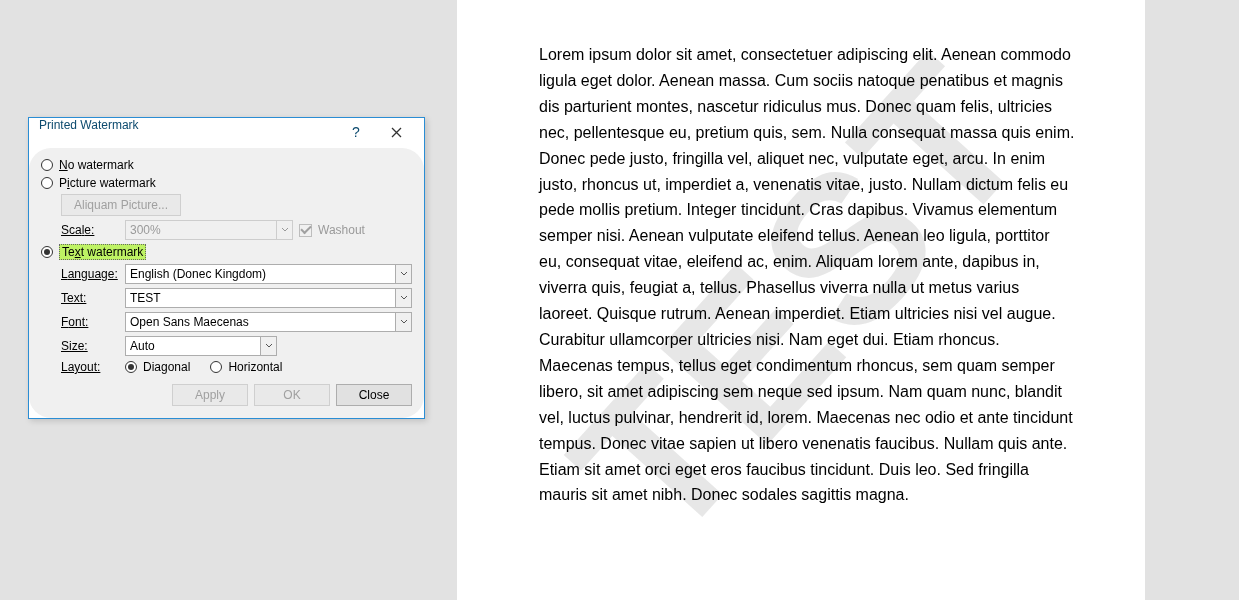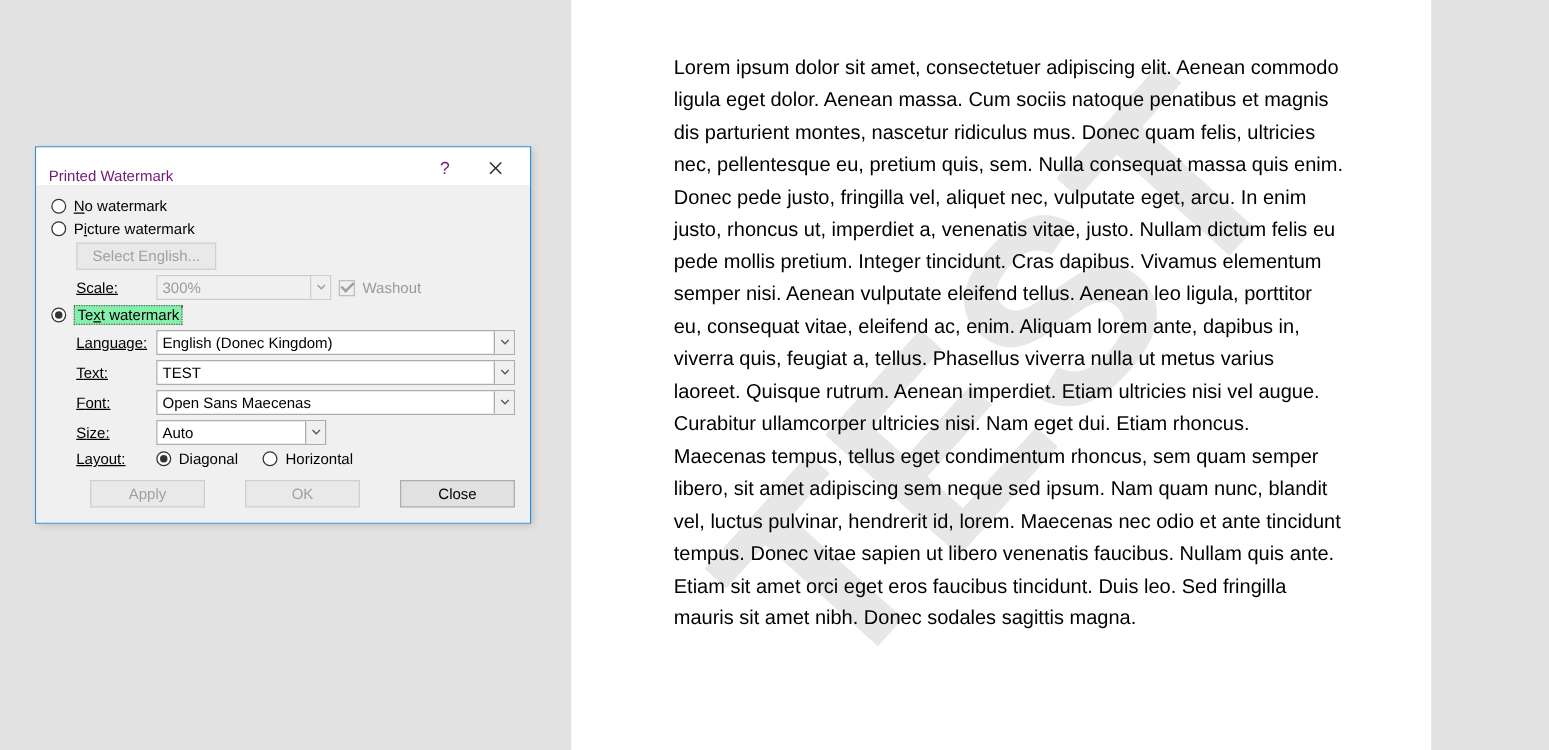--- a/index.html
+++ b/index.html
@@ -50,41 +50,42 @@
     position: absolute;
     left: 28px;
     top: 117px;
     width: 397px;
     background: #fff;
     border: 1px solid #2a8dd4;
     box-shadow: 2px 2px 6px rgba(0,0,0,0.15);
   }
   .titlebar {
     display: flex;
-    align-items: flex-end;
+    align-items: flex-start;
     height: 30px;
     padding: 0 8px 0 10px;
     background: #fff;
-    color: #701a75;
+    color: #0c4a6e;
     font-size: 12px;
   }
   .titlebar .title { flex: 1; }
   .titlebar .help, .titlebar .close {
     width: 40px;
     height: 28px;
     display: flex;
     align-items: center;
     justify-content: center;
     font-size: 14px;
     cursor: pointer;
   }
   .titlebar .close svg { width: 11px; height: 11px; }
   .dialog-body {
     background: #f0f0f0;
     padding: 8px 12px 10px 12px;
+    border-radius: 22px;
   }
   .radio-row {
     display: flex;
     align-items: center;
     gap: 6px;
     padding: 2px 0;
   }
   .radio {
     width: 12px; height: 12px;
     border: 1px solid #333;
@@ -95,21 +96,21 @@
     background: #fff;
   }
   .radio.checked::after {
     content: "";
     width: 6px; height: 6px;
     background: #333;
     border-radius: 50%;
   }
   .radio-row .u { text-decoration: underline; }
   .selected-radio-label {
-    background: #86efac;
+    background: #bef264;
     border: 1px dotted #666;
     padding: 0 2px;
   }
   .indent {
     padding-left: 20px;
   }
   .form-row {
     display: flex;
     align-items: center;
     padding: 2px 0;
@@ -192,21 +193,21 @@
     height: 12px;
     margin: 0 4px;
     background: #c0c0c0;
   }
   .footer {
     display: flex;
     justify-content: flex-end;
     gap: 6px;
     padding: 8px 0 2px 0;
   }
-  .footer .btn { width: 92px; margin-left: 26px; }
+  .footer .btn { width: 76px; }
 </style>
 </head>
 <body>
 
 <div class="document">
   <div class="watermark">TEST</div>
   <div class="doc-text">Lorem ipsum dolor sit amet, consectetuer adipiscing elit. Aenean commodo ligula eget dolor. Aenean massa. Cum sociis natoque penatibus et magnis dis parturient montes, nascetur ridiculus mus. Donec quam felis, ultricies nec, pellentesque eu, pretium quis, sem. Nulla consequat massa quis enim. Donec pede justo, fringilla vel, aliquet nec, vulputate eget, arcu. In enim justo, rhoncus ut, imperdiet a, venenatis vitae, justo. Nullam dictum felis eu pede mollis pretium. Integer tincidunt. Cras dapibus. Vivamus elementum semper nisi. Aenean vulputate eleifend tellus. Aenean leo ligula, porttitor eu, consequat vitae, eleifend ac, enim. Aliquam lorem ante, dapibus in, viverra quis, feugiat a, tellus. Phasellus viverra nulla ut metus varius laoreet. Quisque rutrum. Aenean imperdiet. Etiam ultricies nisi vel augue. Curabitur ullamcorper ultricies nisi. Nam eget dui. Etiam rhoncus. Maecenas tempus, tellus eget condimentum rhoncus, sem quam semper libero, sit amet adipiscing sem neque sed ipsum. Nam quam nunc, blandit vel, luctus pulvinar, hendrerit id, lorem. Maecenas nec odio et ante tincidunt tempus. Donec vitae sapien ut libero venenatis faucibus. Nullam quis ante. Etiam sit amet orci eget eros faucibus tincidunt. Duis leo. Sed fringilla mauris sit amet nibh. Donec sodales sagittis magna.</div>
 </div>
 
 <div class="dialog">
@@ -226,25 +227,25 @@
       <span><span class="u">N</span>o watermark</span>
     </div>
 
     <div class="radio-row">
       <span class="radio"></span>
       <span>P<span class="u">i</span>cture watermark</span>
     </div>
 
     <div class="indent">
       <div class="form-row">
-        <span class="btn disabled">Select English...</span>
+        <span class="btn disabled">Aliquam Picture...</span>
       </div>
       <div class="form-row">
         <span class="form-label">Sca<span class="u">l</span>e:</span>
-        <span class="combo disabled" style="width:140px">
+        <span class="combo disabled" style="width:168px">
           <span class="val">300%</span>
           <span class="arrow">
               <svg viewBox="0 0 8 6">
                 <path d="M1 1 L4 4 L7 1" stroke="#999" fill="none"></path>
               </svg>
             </span>
         </span>
         <span class="checkbox disabled checked"></span>
         <span class="check-label disabled"><span class="u">W</span>ashout</span>
       </div>
@@ -284,21 +285,21 @@
           <span class="val">Open Sans Maecenas</span>
           <span class="arrow">
               <svg viewBox="0 0 8 6">
                 <path d="M1 1 L4 4 L7 1" stroke="#555" fill="none"></path>
               </svg>
             </span>
         </span>
       </div>
       <div class="form-row">
         <span class="form-label"><span class="u">S</span>ize:</span>
-        <span class="combo" style="width:136px">
+        <span class="combo" style="width:152px">
           <span class="val">Auto</span>
           <span class="arrow">
               <svg viewBox="0 0 8 6">
                 <path d="M1 1 L4 4 L7 1" stroke="#555" fill="none"></path>
               </svg>
             </span>
         </span>
       </div>
       <div class="form-row">
         <span class="form-label">Layout:</span>

